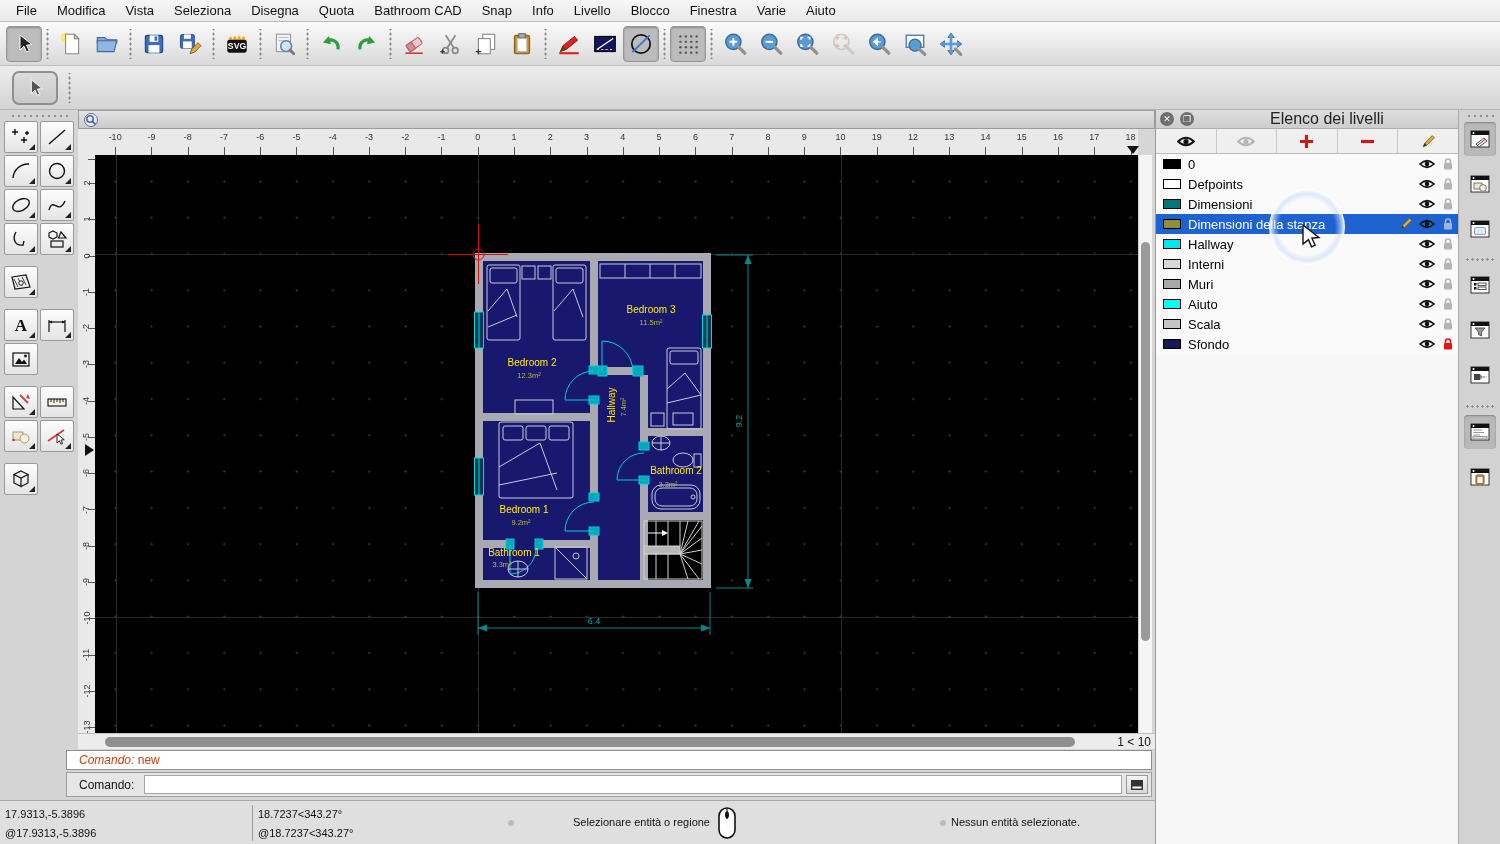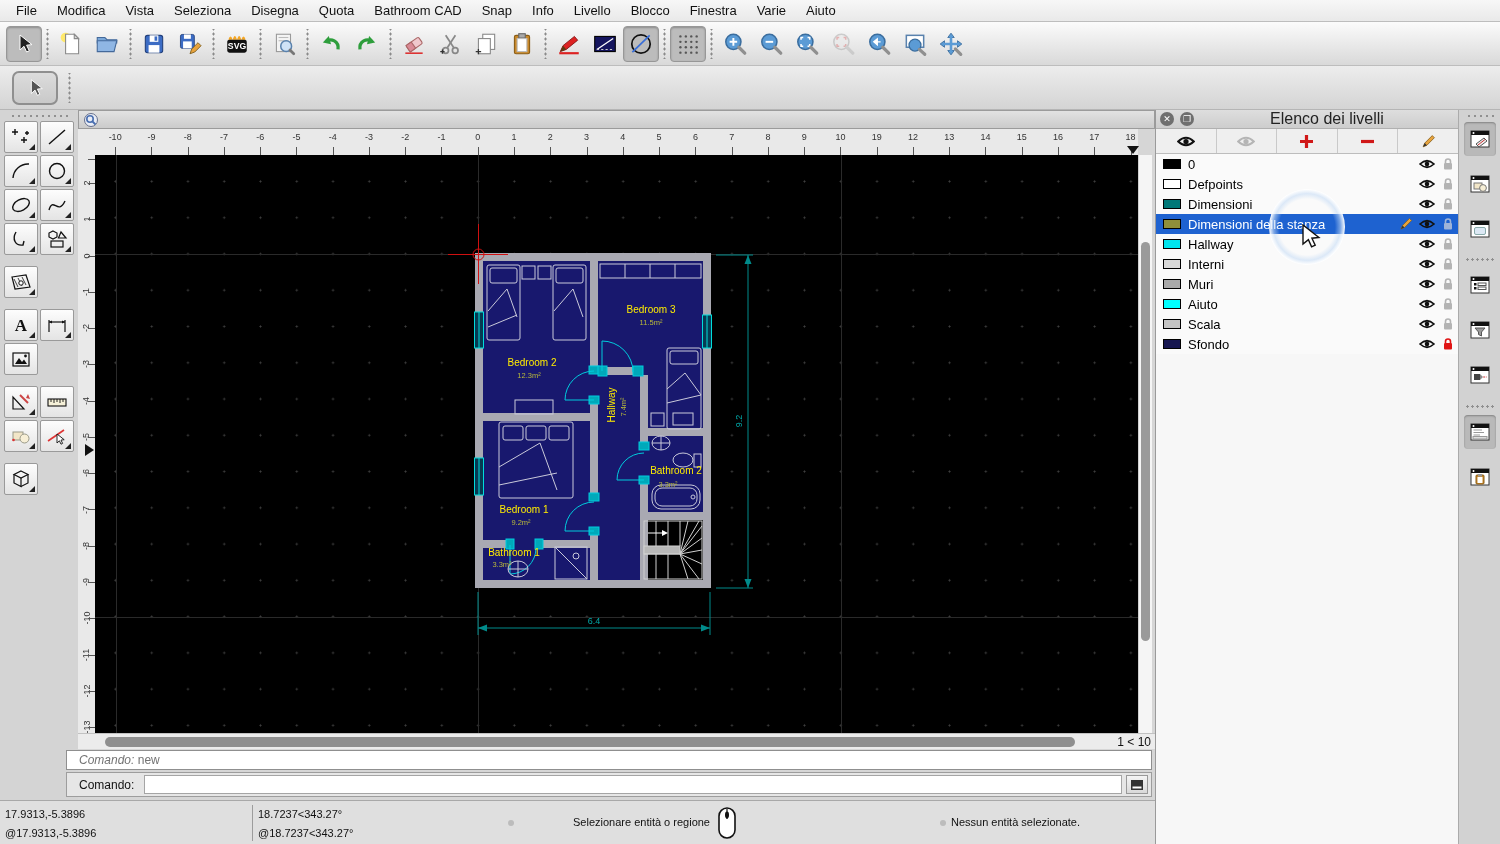--- a/index.html
+++ b/index.html
@@ -56,21 +56,21 @@
   .rarea { fill:#b9b93a; font-size:7.5px; font-family:"Liberation Sans",sans-serif; }
   .dimt  { fill:#00a8a8; font-size:9px; font-family:"Liberation Sans",sans-serif; }
 
   .vscroll { left:1138px; top:155px; width:14px; height:578px; background:#f5f5f5; border-left:1px solid #cfcfcf; }
   .vthumb { position:absolute; left:2px; top:87px; width:9px; height:399px; background:#9a9a9a; border-radius:5px; }
   .hscroll-row { left:78px; top:733px; width:1077px; height:16px; background:#ececec; border-top:1px solid #c2c2c2; }
   .hthumb { position:absolute; left:27px; top:3px; width:970px; height:10px; background:#8f8f8f; border-radius:5px; }
   .zoomlabel { position:absolute; right:4px; top:1px; font-size:12px; color:#111; }
 
   
-  .cmd-history { left:66px; top:750px; width:1086px; height:20px; background:#fff; border:1px solid #8f8f8f; font-size:12px; line-height:18px; padding-left:12px; color:#737373; }
+  .cmd-history { left:66px; top:750px; width:1086px; height:20px; background:#fff; border:1px solid #8f8f8f; font-size:12px; line-height:18px; padding-left:12px; color:#c2410c; }
   .cmd-history .lbl { font-style:italic; }
   .cmd-row { left:66px; top:772px; width:1086px; height:25px; background:#e6e6e6; border:1px solid #9d9d9d; display:flex; align-items:center; padding:0 3px 0 12px; }
   .cmd-row .lbl { font-size:12px; color:#111; margin-right:10px; }
   .cmd-input { flex:1; height:19px; border:1px solid #a5a5a5; background:#fff; font-size:12px; padding:0 4px; font-family:"Liberation Sans",sans-serif; }
   .kbd-btn { width:22px; height:19px; margin-left:4px; background:linear-gradient(#f4f4f4,#d9d9d9); border:1px solid #999; display:flex; align-items:center; justify-content:center; }
 
   
   .statusbar { left:0; top:800px; width:1367px; height:44px; background:#dfdfdf; border-top:1px solid #a8a8a8; font-size:11px; color:#111; }
   .statusbar .sline { position:absolute; white-space:nowrap; }
   .sdiv { position:absolute; left:252px; top:4px; width:1px; height:36px; background:#9c9c9c; }

